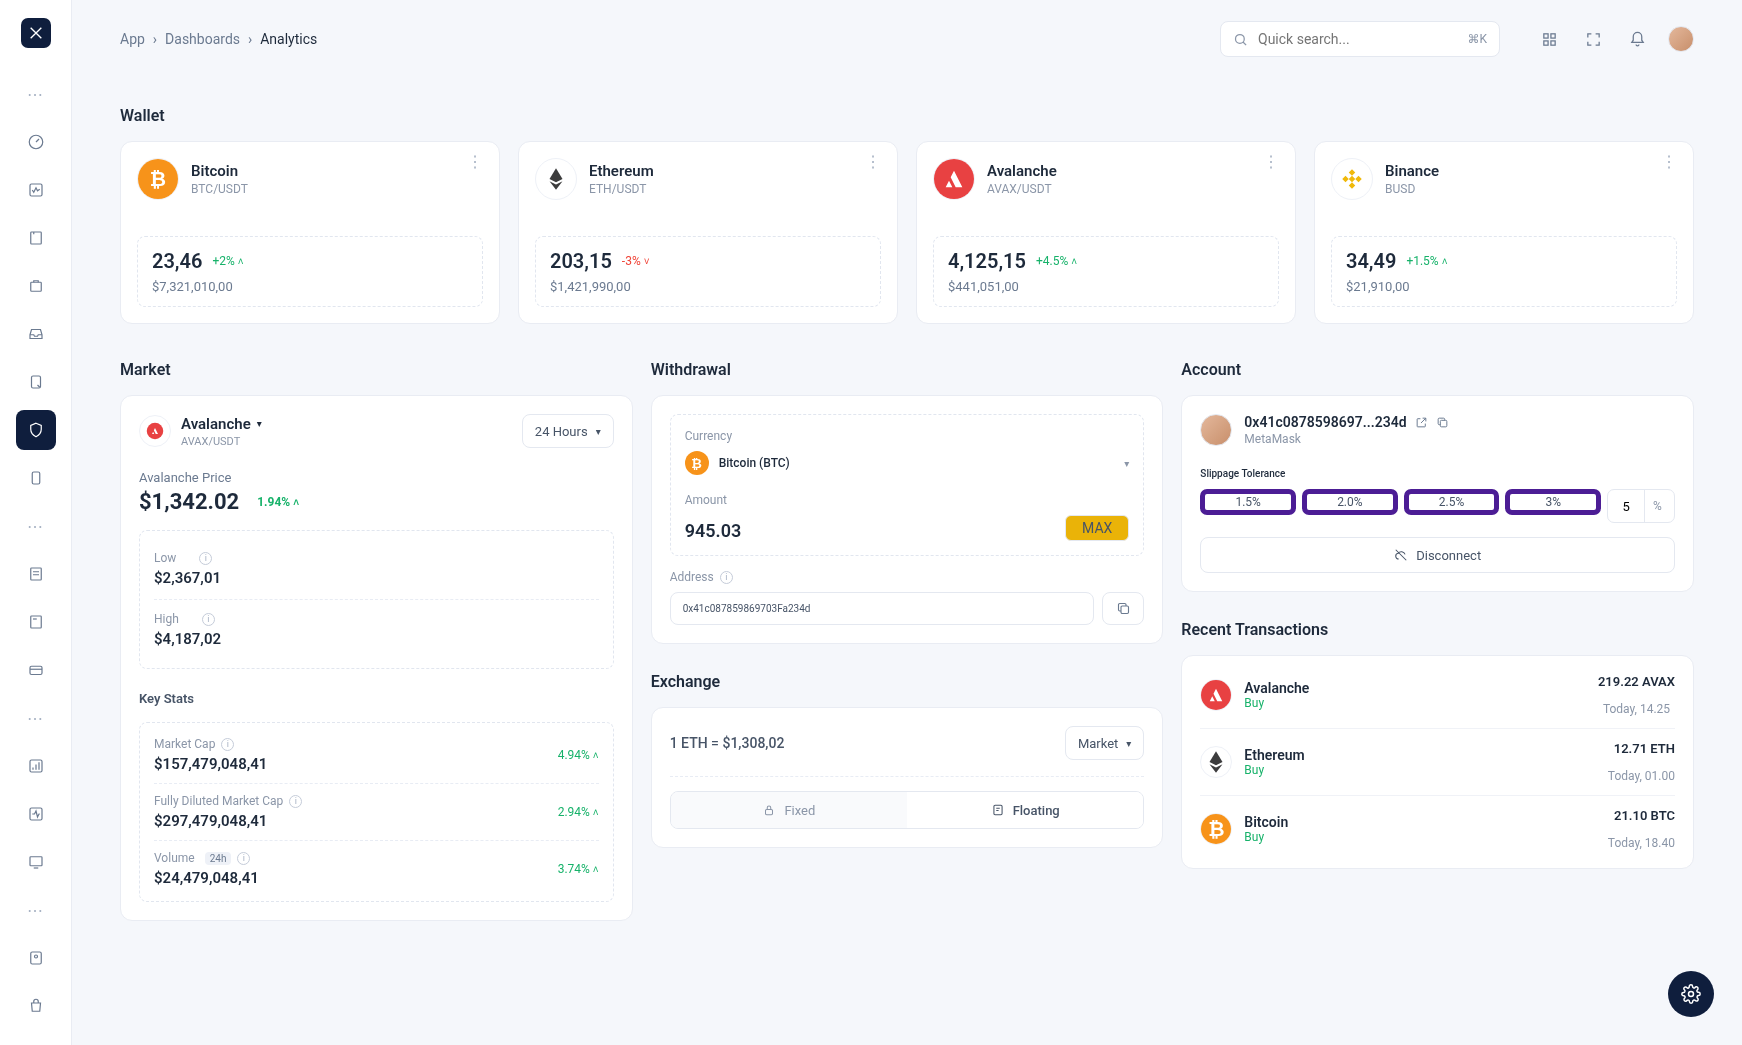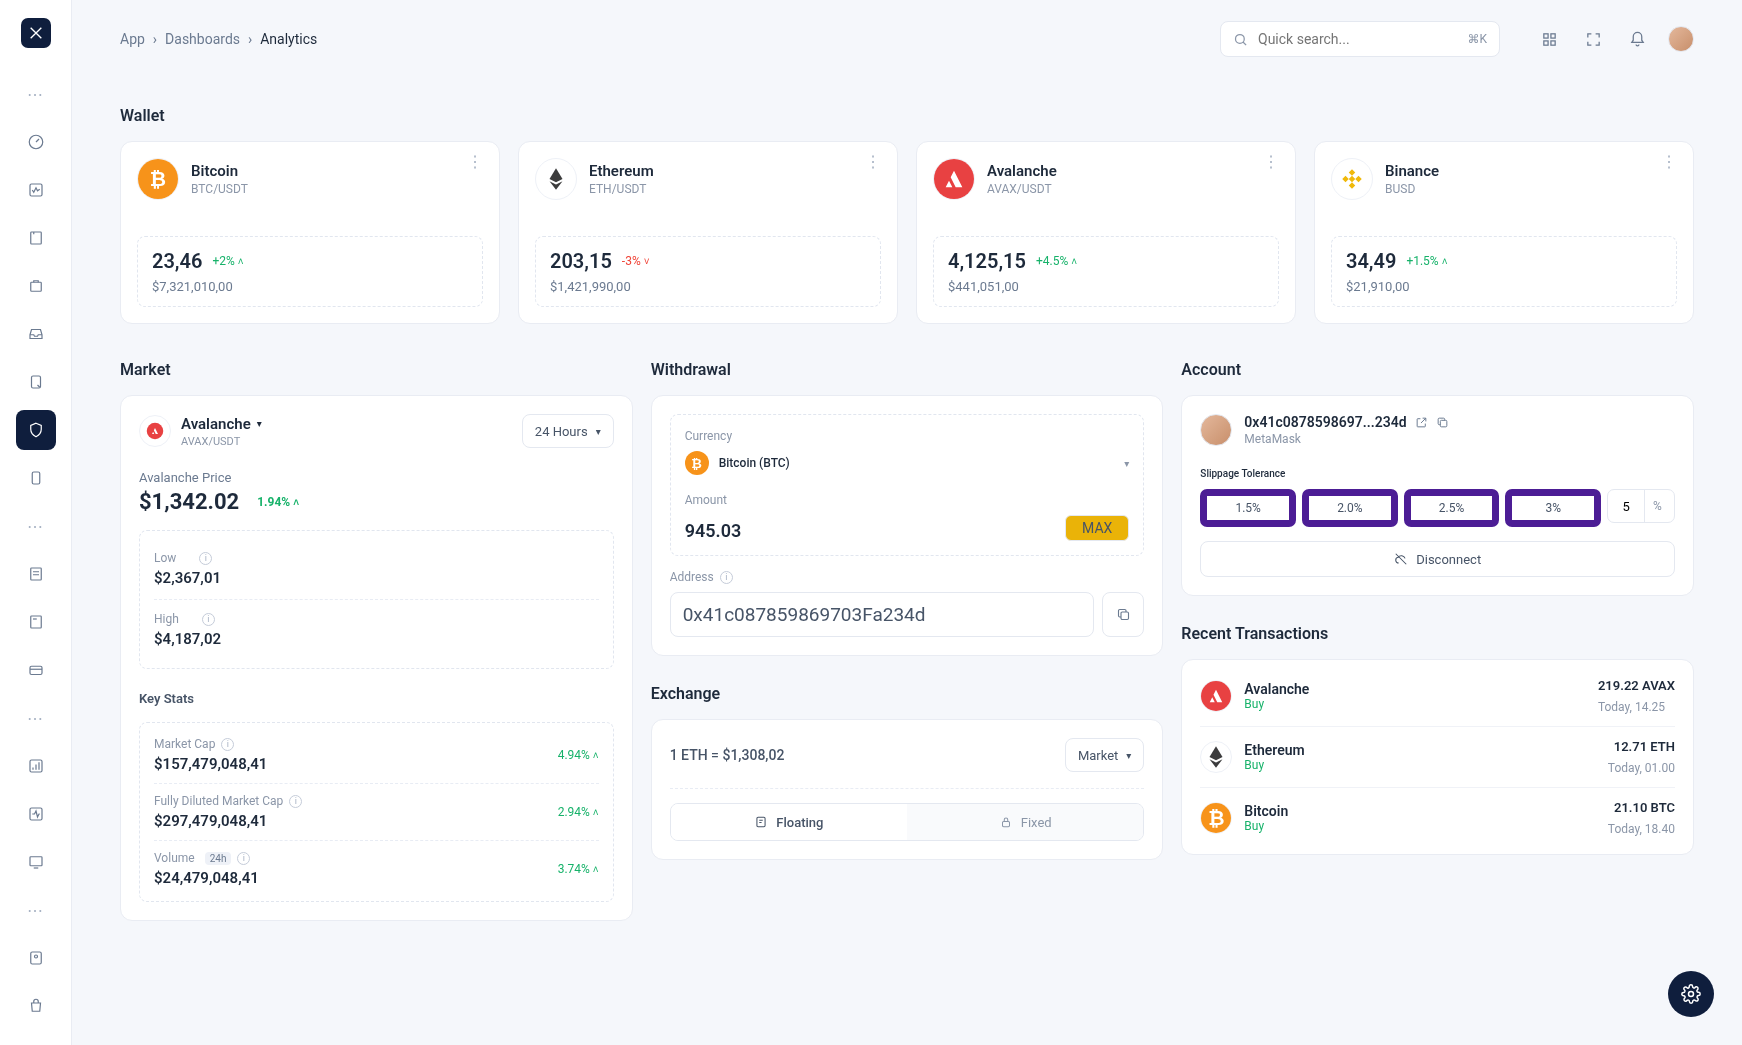--- a/index.html
+++ b/index.html
@@ -60,38 +60,38 @@
 .kdelta{font-size:12px;color:#17b26a}
 .badge{font-size:10px;background:#eef1f7;color:#6b7a90;border-radius:4px;padding:1px 5px;margin-left:4px}
 .wlabel{font-size:12px;color:#8b96a8;margin-bottom:8px}
 .currency-row{display:flex;align-items:center;gap:10px;border:1px solid #e4e8f0;border-radius:8px;padding:8px 10px;cursor:pointer}
 .currency-row .cname{font-size:12px;font-weight:500;flex:1}
 .amount-row{display:flex;align-items:flex-end;gap:13px;margin-top:8px}
 .amount-row .amt{font-size:18px;font-weight:600;flex:1}
 .max-btn{font-size:14px;background:#eab308;border:1px solid #e4e8f0;border-radius:6px;padding:4px 16px;cursor:pointer;color:#475467}
 .wbox{border:1px dashed #e1e6ef;border-radius:8px;padding:14px;margin-bottom:14px}
 .addr-row{display:flex;gap:8px}
-.addr-input{flex:1;border:1px solid #e4e8f0;border-radius:8px;padding:10px 12px;font-size:19px;color:#475467}
+.addr-input{flex:1;border:1px solid #e4e8f0;border-radius:8px;padding:10px 12px;font-size:10px;color:#475467}
 .copy-btn{width:42px;border:1px solid #e4e8f0;border-radius:8px;display:flex;align-items:center;justify-content:center;cursor:pointer;color:#6b7a90}
 .account-head{display:flex;align-items:center;gap:12px}
 .acct-addr{font-size:14px;font-weight:600;display:flex;align-items:center;gap:8px}
 .acct-sub{font-size:12px;color:#8b96a8;margin-top:2px}
 .slip-label{font-size:10px;font-weight:500;margin-top:22px}
 .slip-row{display:flex;gap:6px;margin-top:10px}
-.slip-btn{flex:1;height:38px;border:7px solid #4c1d95;border-radius:7px;background:#fff;font-size:12px;color:#475467;cursor:pointer}
+.slip-btn{flex:1;height:26px;border:5px solid #4c1d95;border-radius:7px;background:#fff;font-size:12px;color:#475467;cursor:pointer}
 .slip-input{width:68px;height:34px;border:1px solid #e4e8f0;border-radius:7px;display:flex;align-items:center}
 .slip-input input{border:0;outline:0;width:36px;text-align:center;font-size:13px}
 .slip-input .pct{font-size:12px;color:#8b96a8;border-left:1px solid #e4e8f0;padding:0 8px;height:100%;display:flex;align-items:center}
 .disconnect{width:100%;height:36px;border:1px solid #e4e8f0;border-radius:8px;background:#fff;margin-top:14px;font-size:13px;color:#475467;display:flex;align-items:center;justify-content:center;gap:8px;cursor:pointer}
 .tx-row{display:flex;align-items:center;gap:12px;padding:12px 0}
 .tx-row+.tx-row{border-top:1px solid #f0f2f7}
 .tx-name{font-size:14px;font-weight:600}
 .tx-type{font-size:12px;color:#17b26a}
 .tx-amt{font-size:13px;font-weight:600;text-align:right}
-.tx-time{font-size:12px;color:#8b96a8;text-align:left;margin-top:7px}
+.tx-time{font-size:12px;color:#8b96a8;text-align:center;margin-top:13px}
 .exchange-rate{font-size:14px;font-weight:500;color:#475467}
 .exchange-head{display:flex;align-items:center;justify-content:space-between;padding-bottom:16px;border-bottom:1px dashed #e8ecf4;margin-bottom:14px}
 .toggle-row{display:flex;border:1px solid #e4e8f0;border-radius:8px;overflow:hidden}
 .toggle-btn{flex:1;height:36px;background:#fff;display:flex;align-items:center;justify-content:center;gap:8px;font-size:13px;color:#475467;cursor:pointer}
 .toggle-btn.active{background:#fff;font-weight:500}
 .toggle-btn:not(.active){background:#f9fafc;color:#8b96a8}
 .info-ico{width:13px;height:13px;border:1px solid #c5ccd9;border-radius:50%;display:inline-flex;align-items:center;justify-content:center;font-size:9px;color:#a9b4c5}
 .fab{position:fixed;right:28px;bottom:28px;width:46px;height:46px;border-radius:50%;background:#0f1e3d;display:flex;align-items:center;justify-content:center;color:#fff;cursor:pointer}
 .chev{font-size:10px}
 .columns{display:flex;gap:18px;align-items:flex-start}
@@ -454,33 +454,33 @@
         <div class="section-title">Exchange</div>
         <div class="panel">
           <div class="exchange-head">
             <div class="exchange-rate">1 ETH = $1,308,02</div>
             <div class="dd-btn">
               <span>Market</span>
               <span class="chev">▾</span>
             </div>
           </div>
           <div class="toggle-row">
+            <div class="toggle-btn">
+              <svg width="14" height="14" viewBox="0 0 24 24" fill="none" stroke="currentColor" stroke-width="1.8">
+                  <rect x="6" y="11" width="12" height="9" rx="2"></rect>
+                  <path d="M9 11V8a3 3 0 016 0v3"></path>
+                </svg>
+              <span>Fixed</span>
+            </div>
             <div class="toggle-btn active">
               <svg width="14" height="14" viewBox="0 0 24 24" fill="none" stroke="currentColor" stroke-width="1.8">
                   <rect x="5" y="4" width="14" height="16" rx="2"></rect>
                   <path d="M9 9h6M9 13h4"></path>
                 </svg>
               <span>Floating</span>
-            </div>
-            <div class="toggle-btn">
-              <svg width="14" height="14" viewBox="0 0 24 24" fill="none" stroke="currentColor" stroke-width="1.8">
-                  <rect x="6" y="11" width="12" height="9" rx="2"></rect>
-                  <path d="M9 11V8a3 3 0 016 0v3"></path>
-                </svg>
-              <span>Fixed</span>
             </div>
           </div>
         </div>
       </div>
 
       <div class="col">
         <div class="section-title">Account</div>
         <div class="panel">
           <div class="account-head">
             <div class="avatar" style="width:32px;height:32px"></div>

